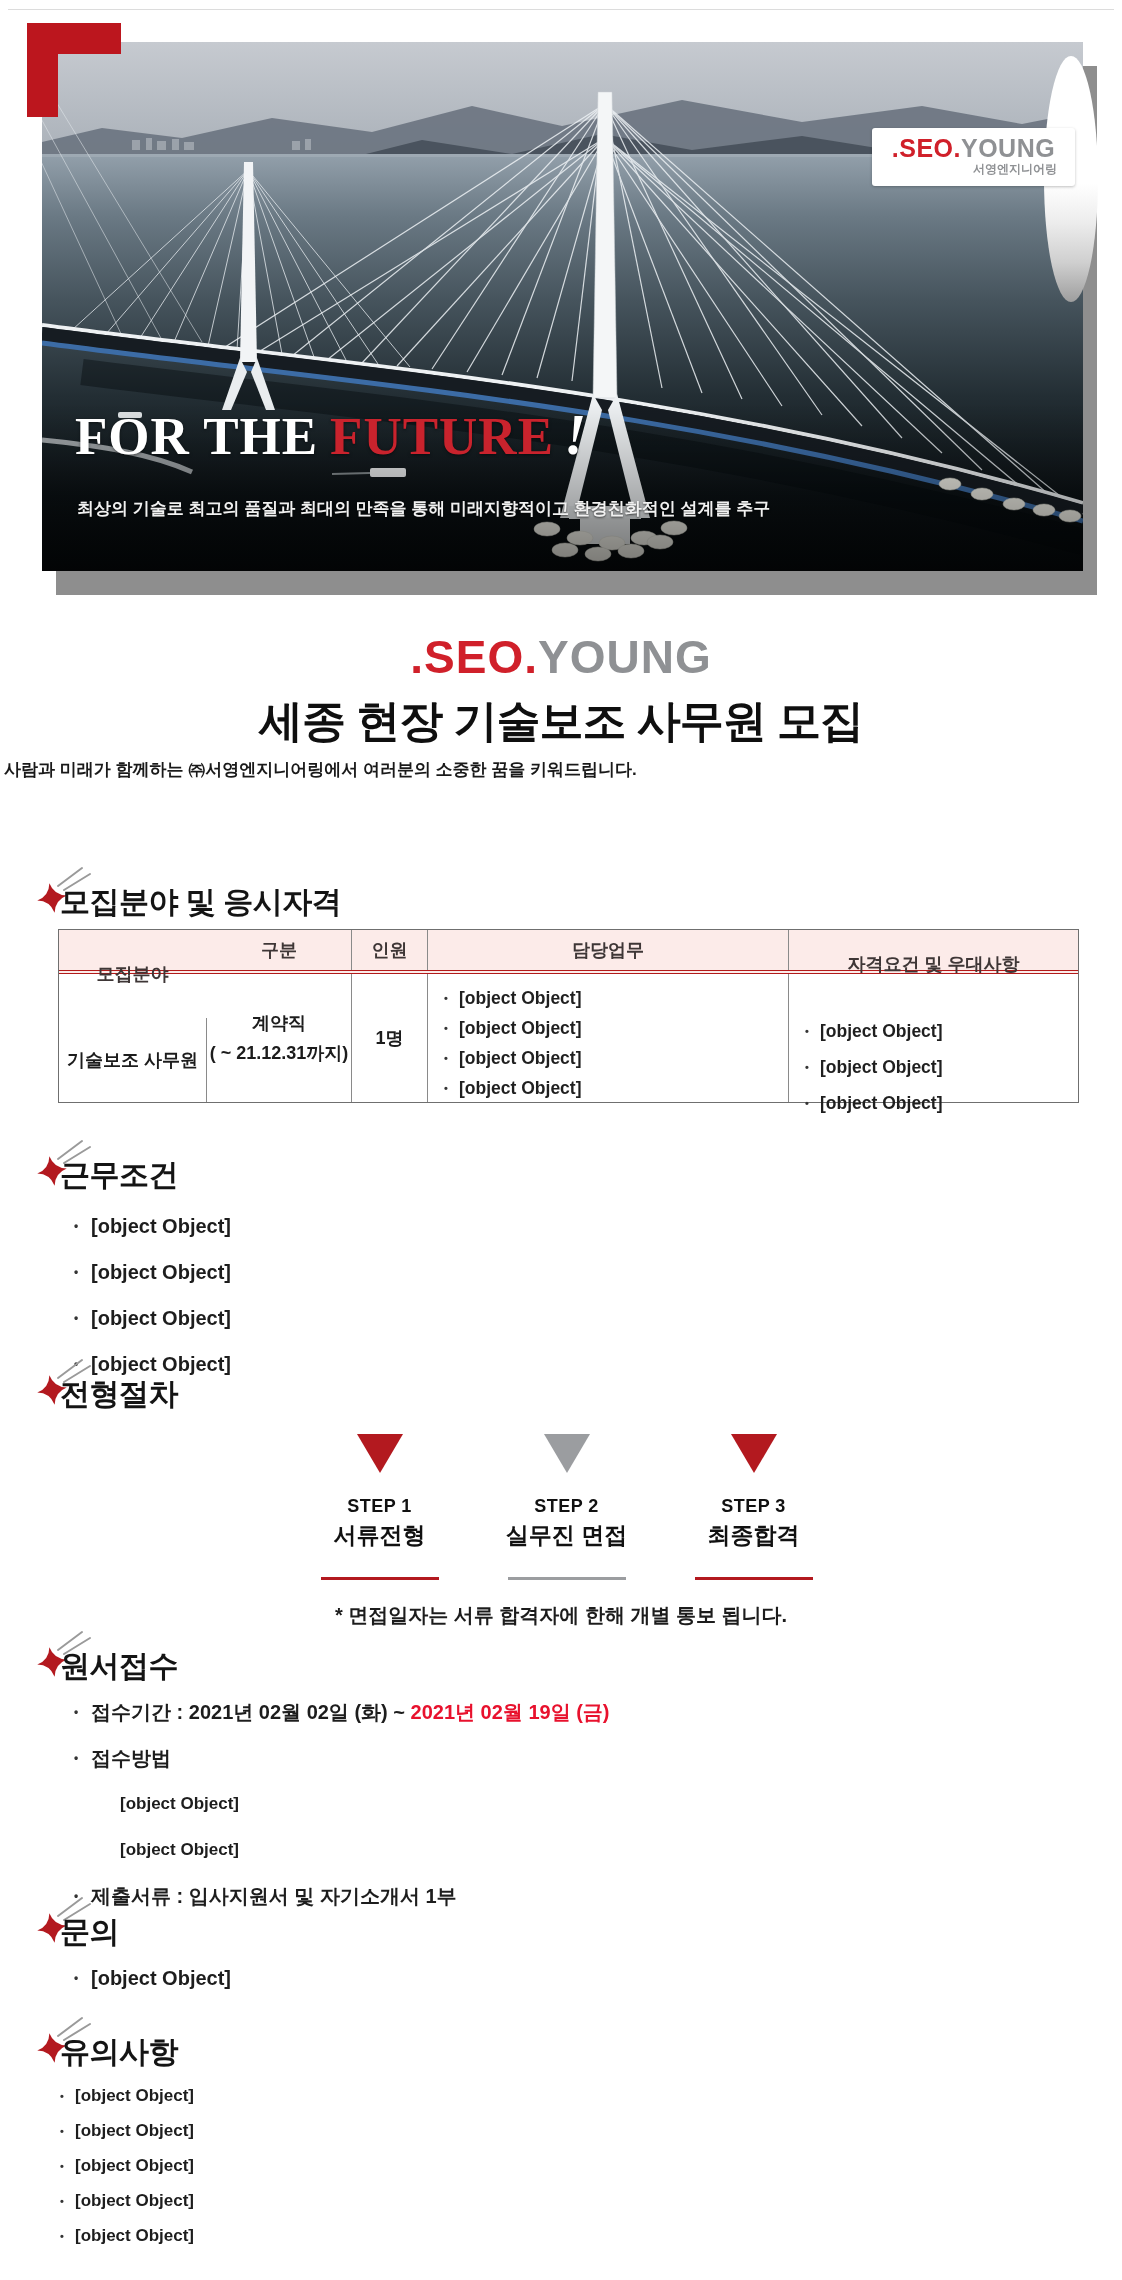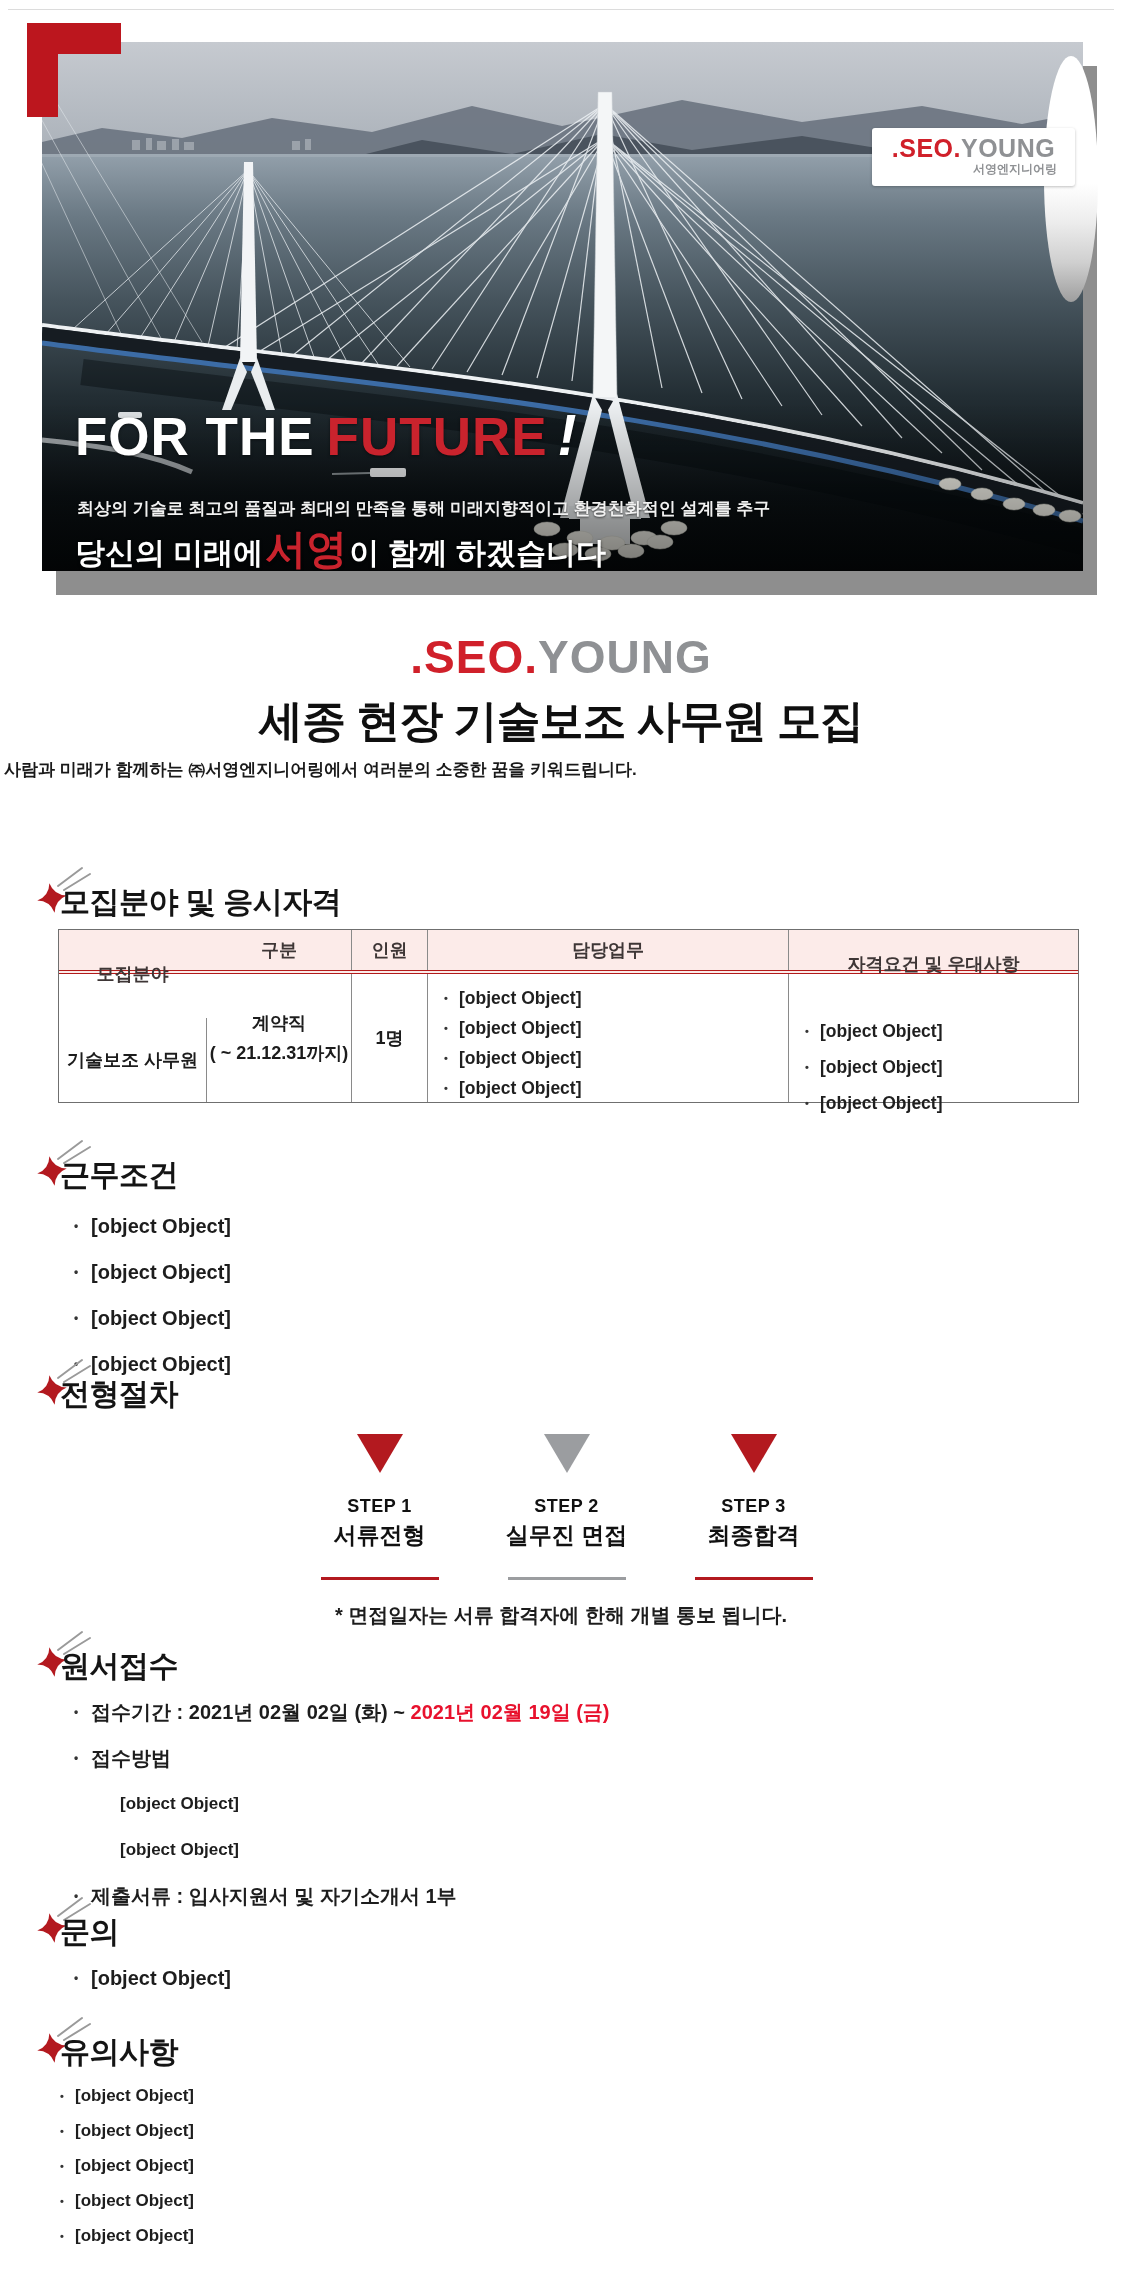--- a/index.html
+++ b/index.html
@@ -27,21 +27,21 @@
   }
   .badge {
     position:absolute; left:872px; top:128px; width:203px; height:58px; background:#ffffff;
     border-radius:3px; padding:7px 12px 0 12px; box-shadow:0 1px 3px rgba(0,0,0,.25);
   }
   .badge-logo { font-size:25px; font-weight:800; letter-spacing:.5px; line-height:26px; text-align:center; }
   .badge-sub { font-size:12px; font-weight:700; color:#8f9194; text-align:right; padding-right:6px; line-height:16px; }
   .lg-red { color:#d0202a; }
   .lg-gray { color:#8f9194; }
 
-  .hero-headline { position:absolute; left:33px; top:360px; font-size:53px; font-weight:800; letter-spacing:1px; color:#ffffff; white-space:nowrap; text-shadow:0 1px 3px rgba(0,0,0,.5); }
+  .hero-headline { position:absolute; left:33px; top:360px; font-size:53px; font-weight:800; letter-spacing:1px; color:#ffffff; white-space:nowrap; text-shadow:0 1px 3px rgba(0,0,0,.5);font-family:Liberation Serif, serif; }
   .hero-headline .hr { color:#c9232d; margin-left:12px; }
   .hero-headline .hb { color:#ffffff; font-style:italic; margin-left:10px; font-size:57px; }
   .hero-tagline { position:absolute; left:35px; top:455px; font-size:17px; font-weight:700; color:#f1f1f1; white-space:nowrap; text-shadow:0 1px 2px rgba(0,0,0,.6); }
   .hero-subline { position:absolute; left:33px; top:480px; color:#ffffff; font-size:30px; font-weight:800; white-space:nowrap; display:flex; align-items:baseline; text-shadow:0 1px 3px rgba(0,0,0,.6); }
   .hero-subline .accent { color:#c9232d; font-size:41px; margin:0 2px; }
 
   
   .center-logo { position:absolute; left:0; top:630px; width:100%; text-align:center; font-size:46px; font-weight:800; letter-spacing:1px; }
   .main-title { position:absolute; left:0; top:692px; width:100%; text-align:center; font-size:44px; font-weight:800; color:#0f0f0f; letter-spacing:-1px; }
   .main-sub { position:absolute; left:4px; top:758px; width:100%; text-align:left; font-size:17px; font-weight:700; color:#191919; }
@@ -212,25 +212,20 @@
       <line x1="290" y1="432" x2="328" y2="431" stroke="#cfd6d9" stroke-width="2" opacity=".6"></line>
       <rect x="328" y="426" width="36" height="9" rx="2" fill="#e8eaeb"></rect>
       <rect x="76" y="370" width="24" height="6" rx="2" fill="#dfe3e5"></rect>
       <rect x="0" y="360" width="1041" height="169" fill="url(#fadeG)"></rect>
     </svg>
 
     <div class="hero-headline">
       <span class="hw">FOR THE</span><span class="hr">FUTURE</span><span class="hb">!</span>
     </div>
     <div class="hero-tagline">최상의 기술로 최고의 품질과 최대의 만족을 통해 미래지향적이고 환경친화적인 설계를 추구</div>
-    <div class="hero-subline">
-      <span>당신의 미래에</span>
-      <span class="accent">서영</span>
-      <span>이 함께 하겠습니다</span>
-    </div>
   </div>
 
   <div class="curl"></div>
 
   <div class="badge">
     <div class="badge-logo">
       <span class="lg-red">.SEO.</span><span class="lg-gray">YOUNG</span>
     </div>
     <div class="badge-sub">서영엔지니어링</div>
   </div>

